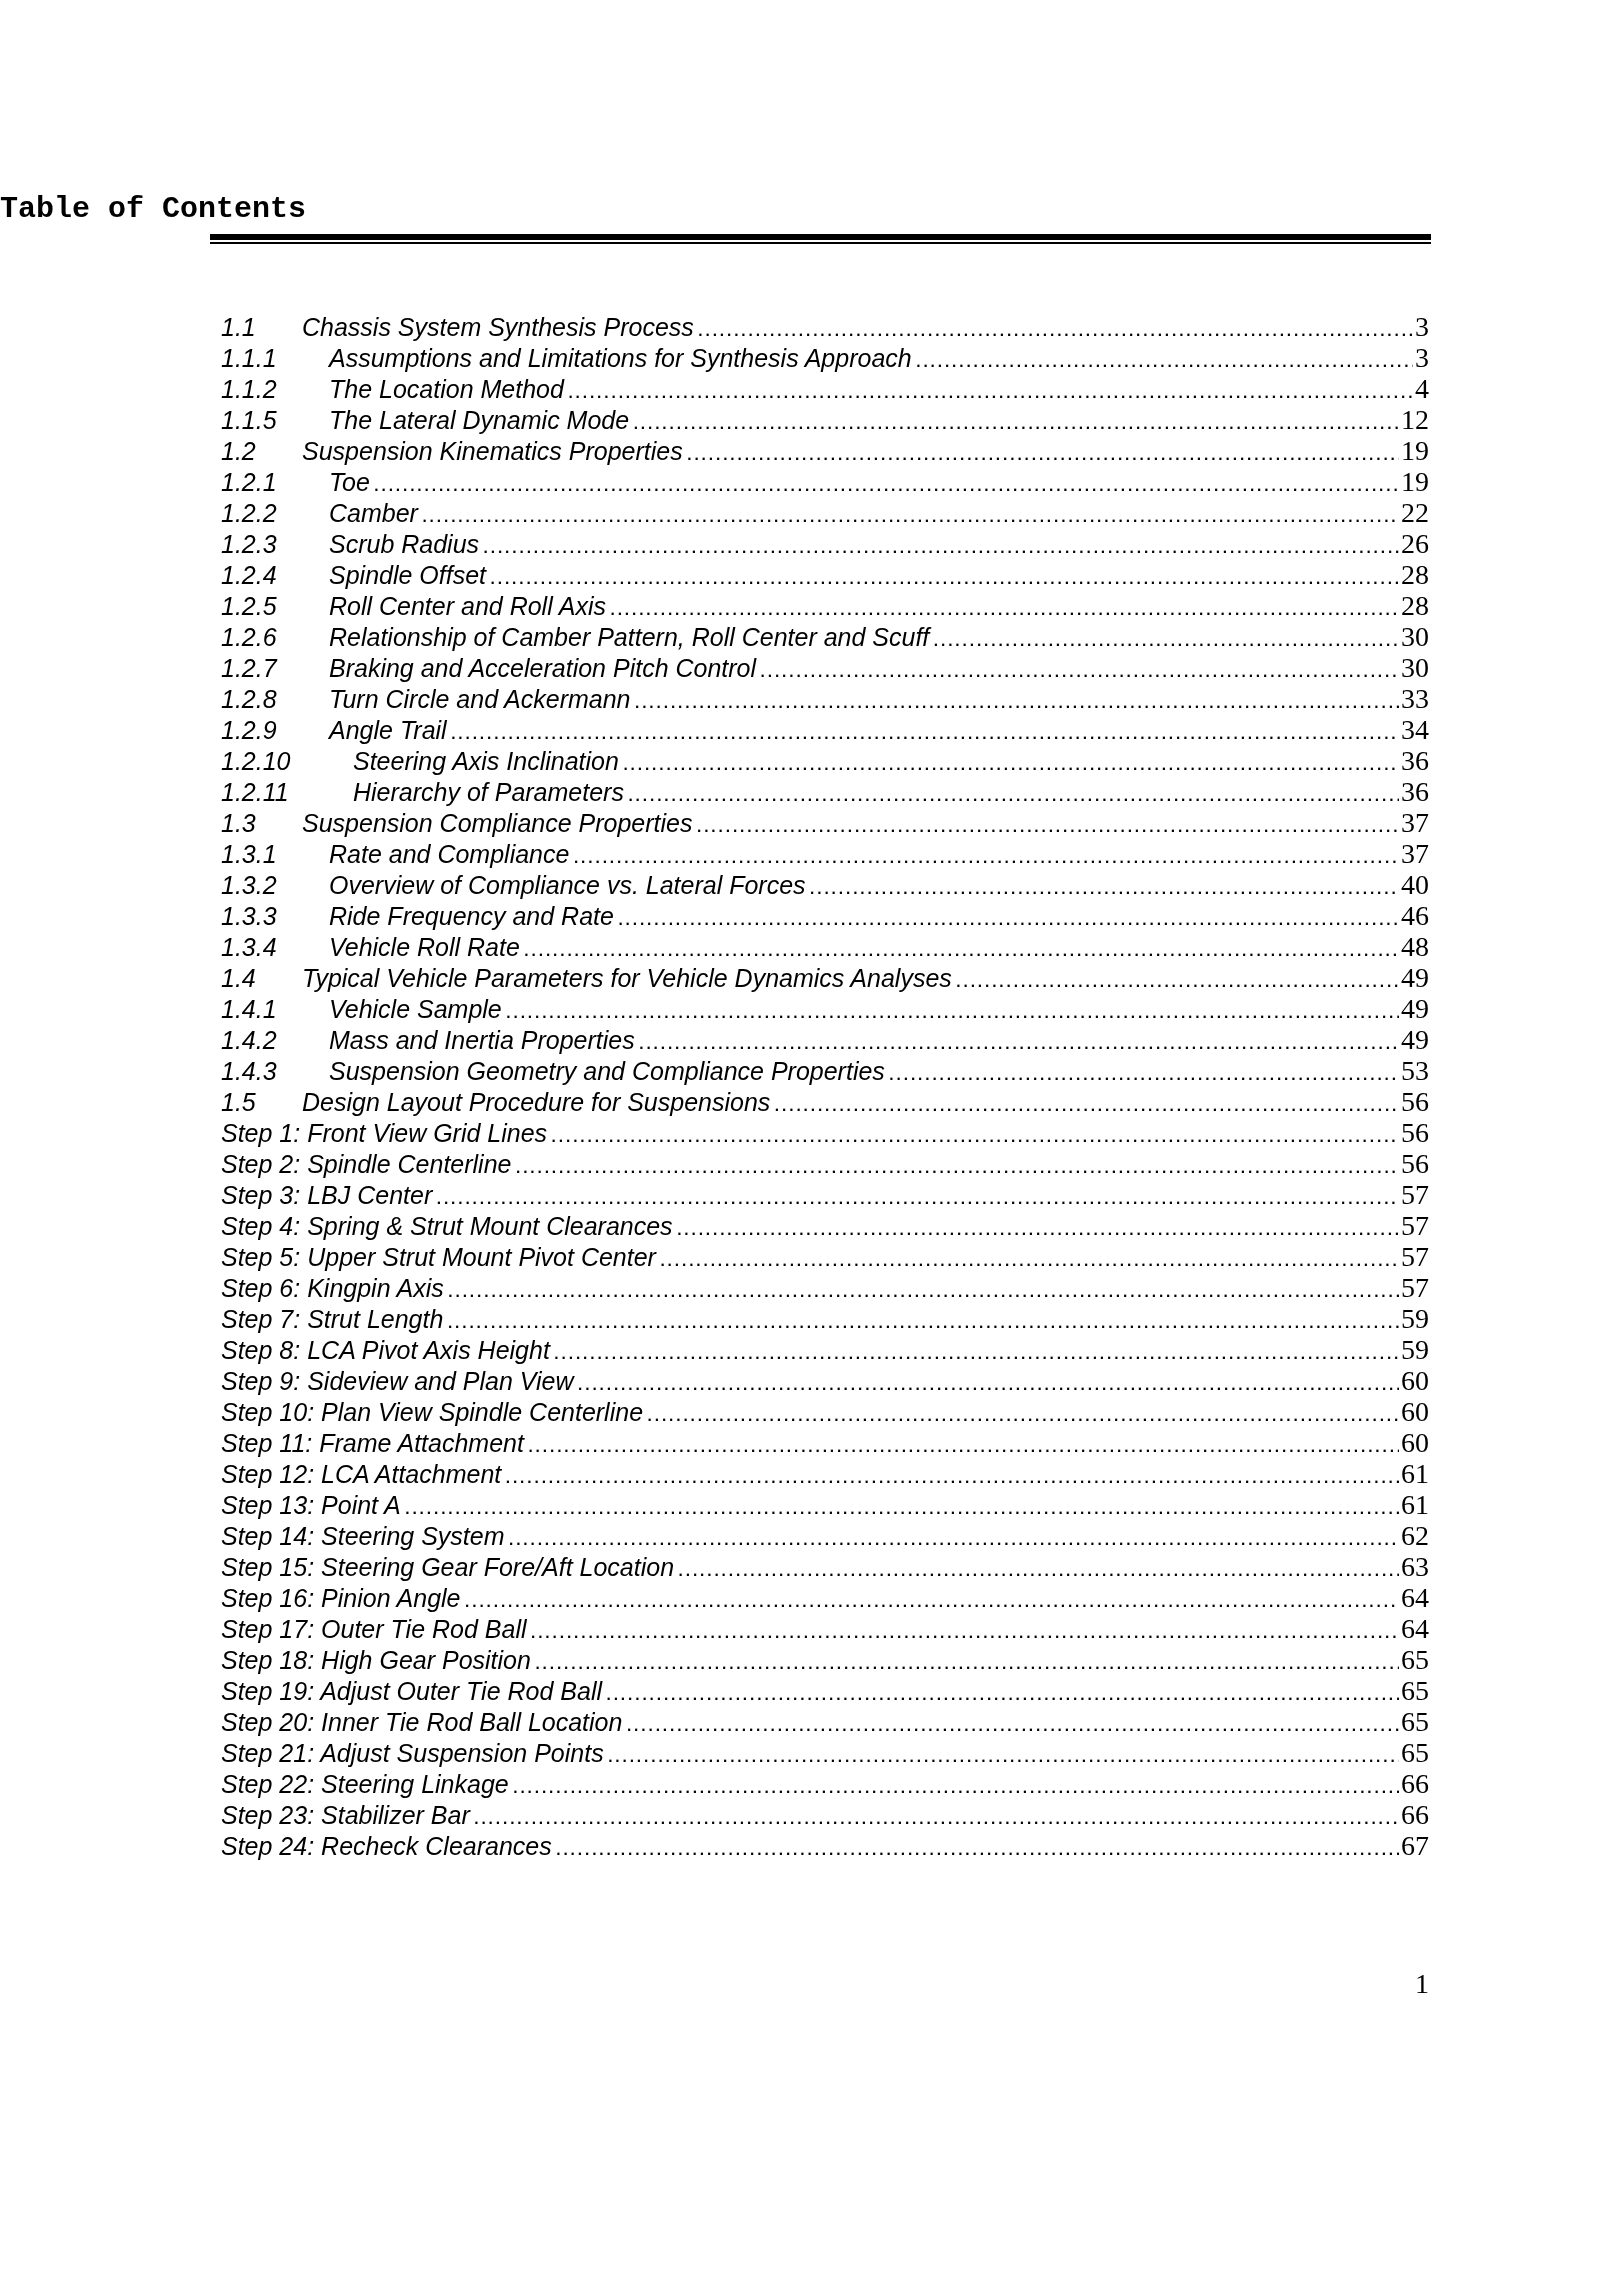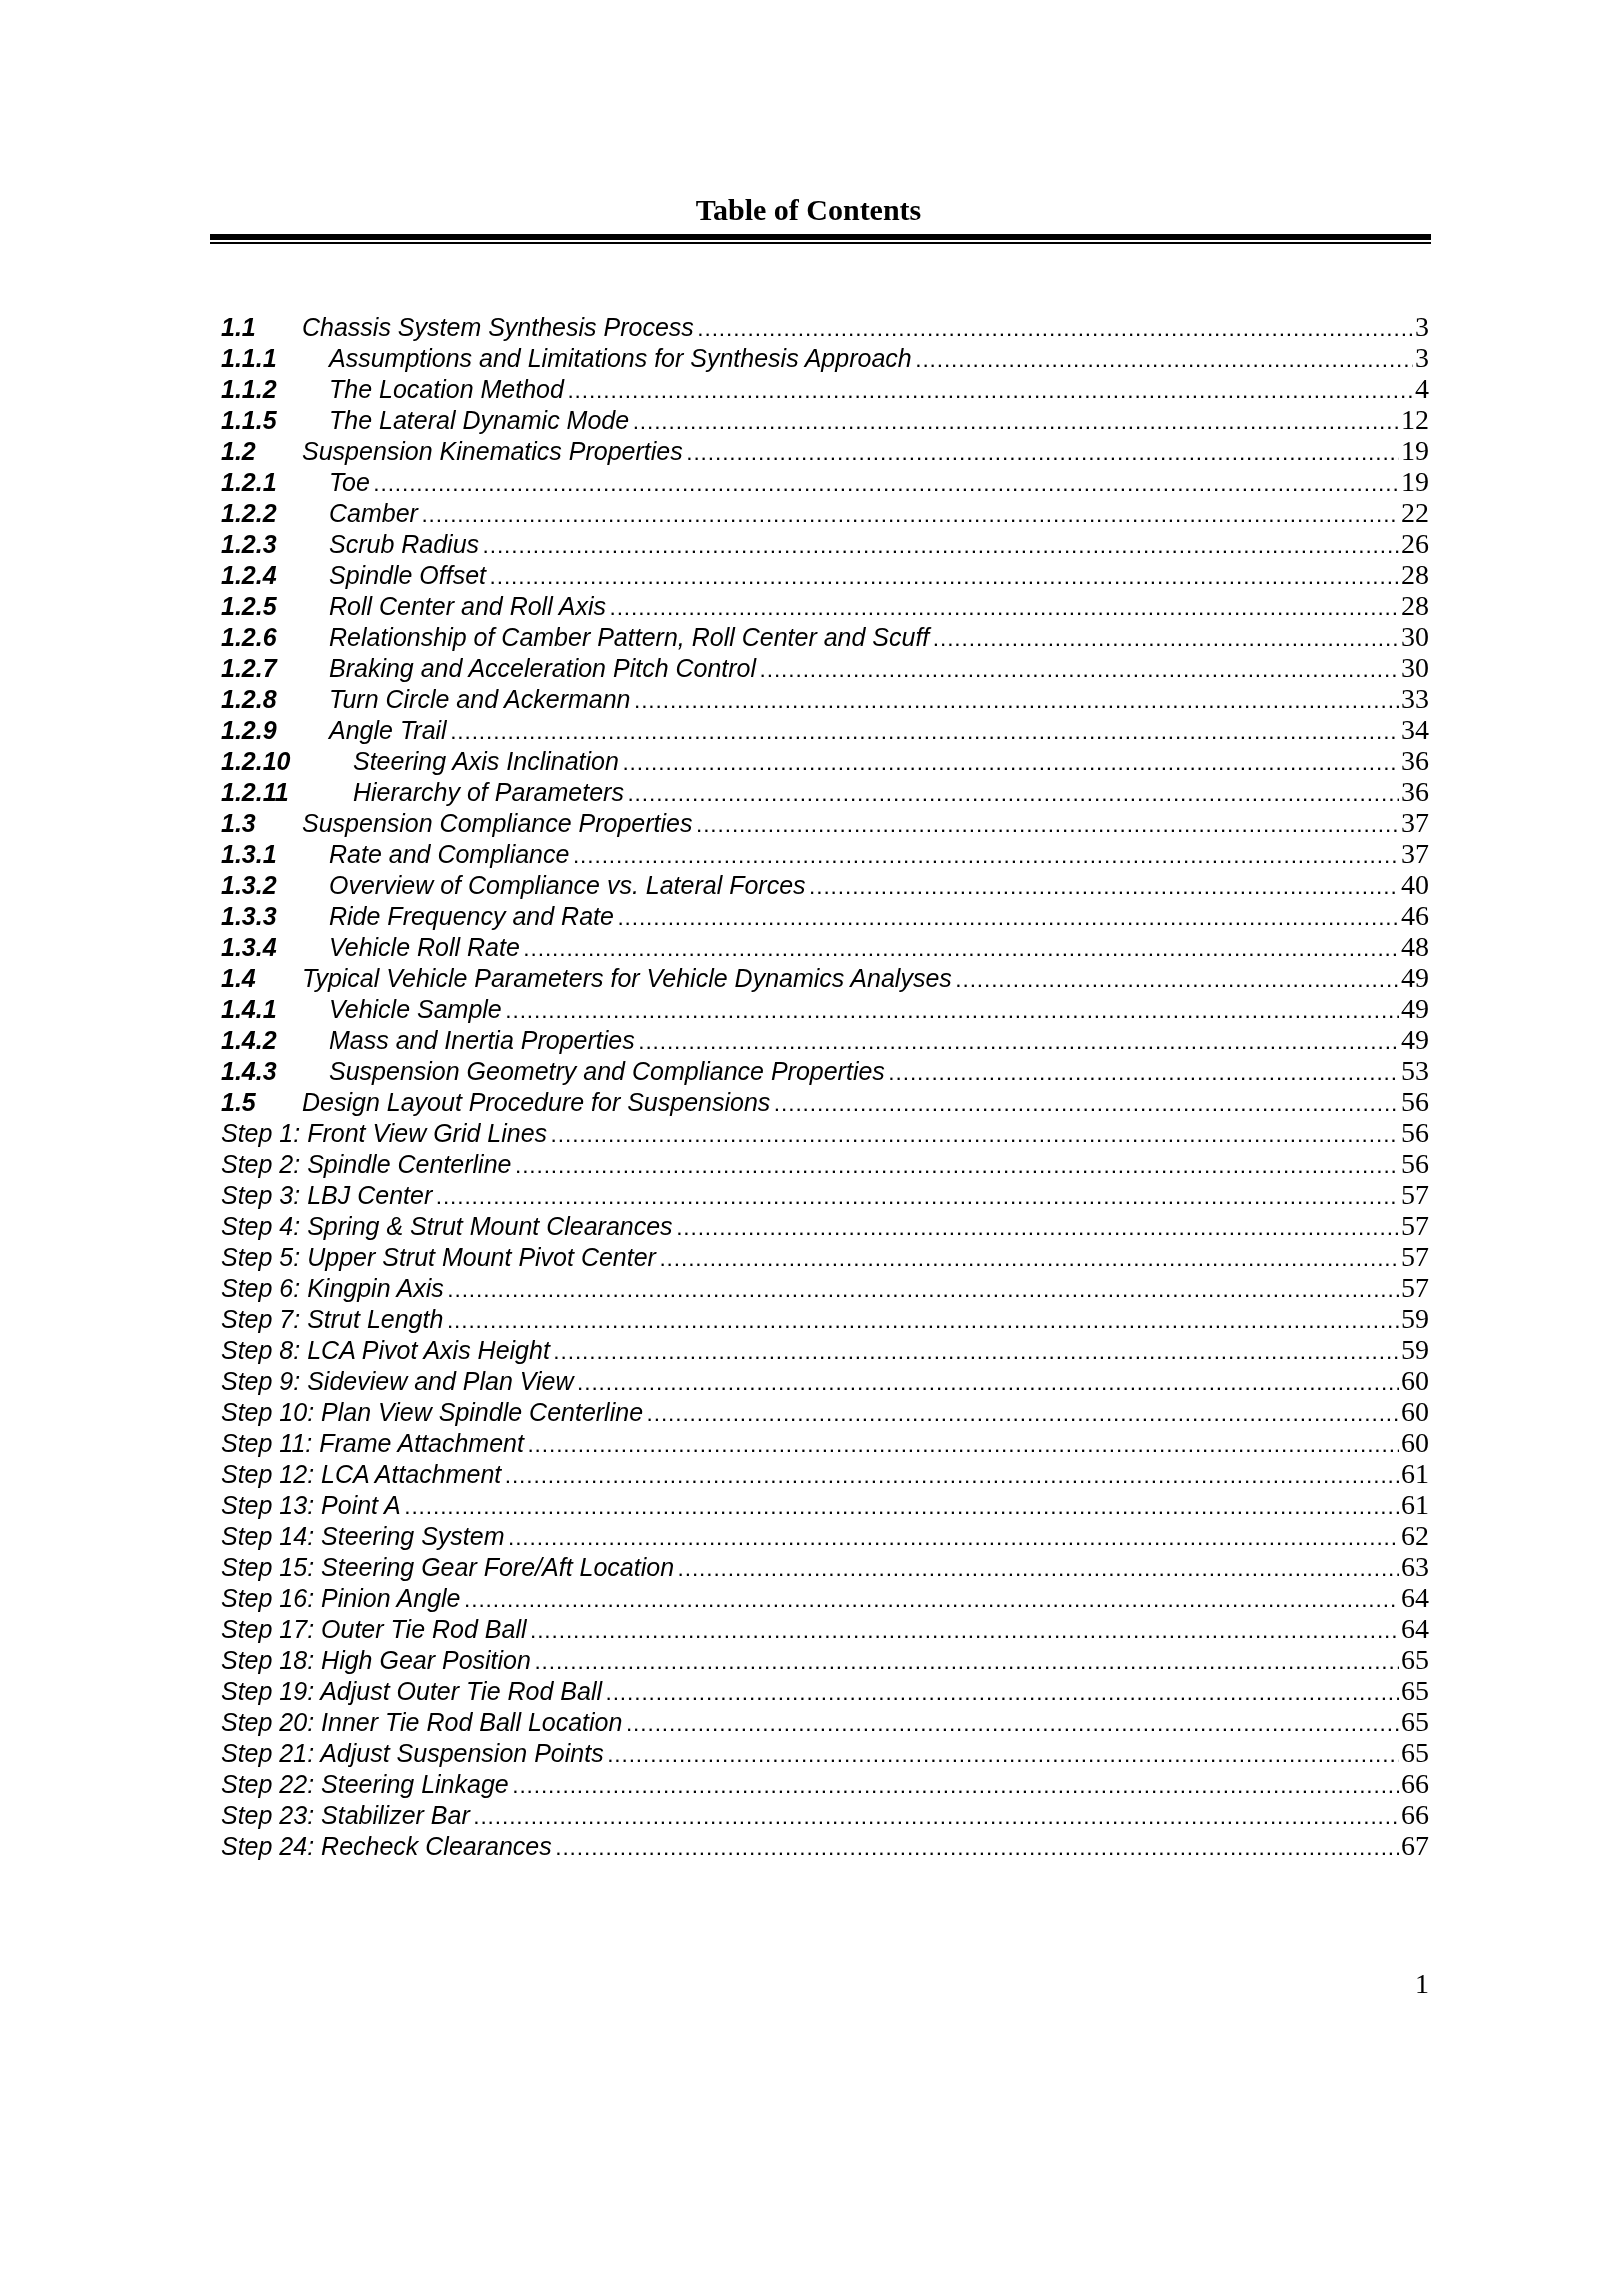--- a/index.html
+++ b/index.html
@@ -7,22 +7,21 @@
     width:1617px; height:2273px;
     background:#ffffff;
     position:relative;
     font-family:"Liberation Sans", sans-serif;
     color:#000;
     overflow:hidden;
   }
   .title {
     position:absolute;
     top:193px; left:0; width:1617px;
-    text-align:center;
-    font-family:Liberation Serif, serif;
+    font-family:Liberation Mono, monospace;
     font-weight:bold;
     font-size:30px;
     line-height:33px;
   }
   .rule {
     position:absolute;
     top:234px; left:210px; width:1221px; height:10.4px;
     box-sizing:border-box;
     border-top:6px solid #000;
     border-bottom:2.6px solid #000;
@@ -33,21 +32,21 @@
   }
   .row {
     display:flex;
     align-items:baseline;
     height:31px;
     line-height:31px;
     font-size:25px;
     font-style:italic;
     white-space:nowrap;
   }
-  .num { flex:0 0 auto;font-weight:bold; }
+  .num { flex:0 0 auto; }
   .lvl1 .num { width:81px; }
   .lvl2 .num { width:108px; }
   .lvl3 .num { width:132px; }
   .t { flex:0 0 auto; padding-right:3.5px;margin-top:10px; }
   .dots {
     flex:1 1 auto;
     overflow:hidden;
     font-style:normal;
     font-size:22.6px;
     letter-spacing:0.9px;

